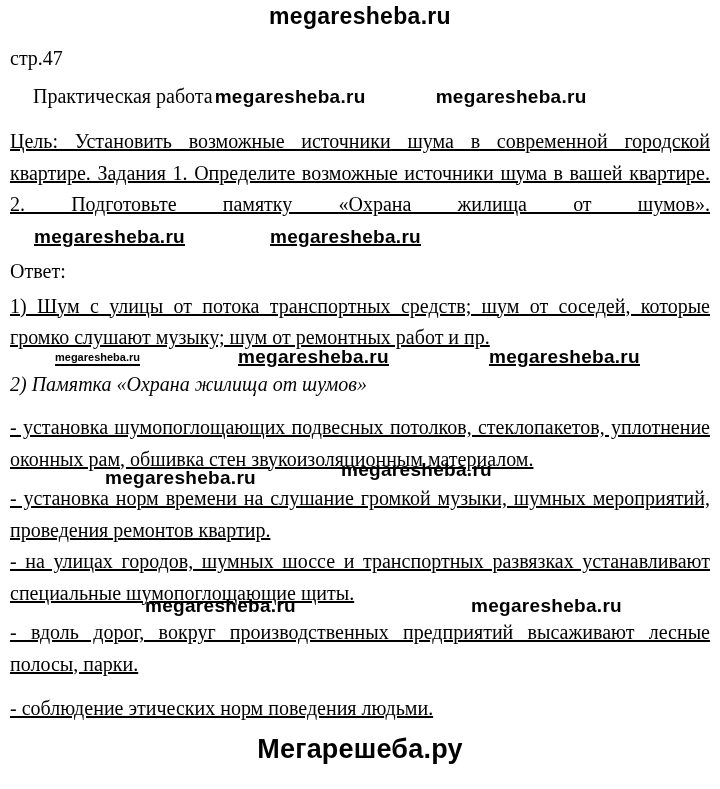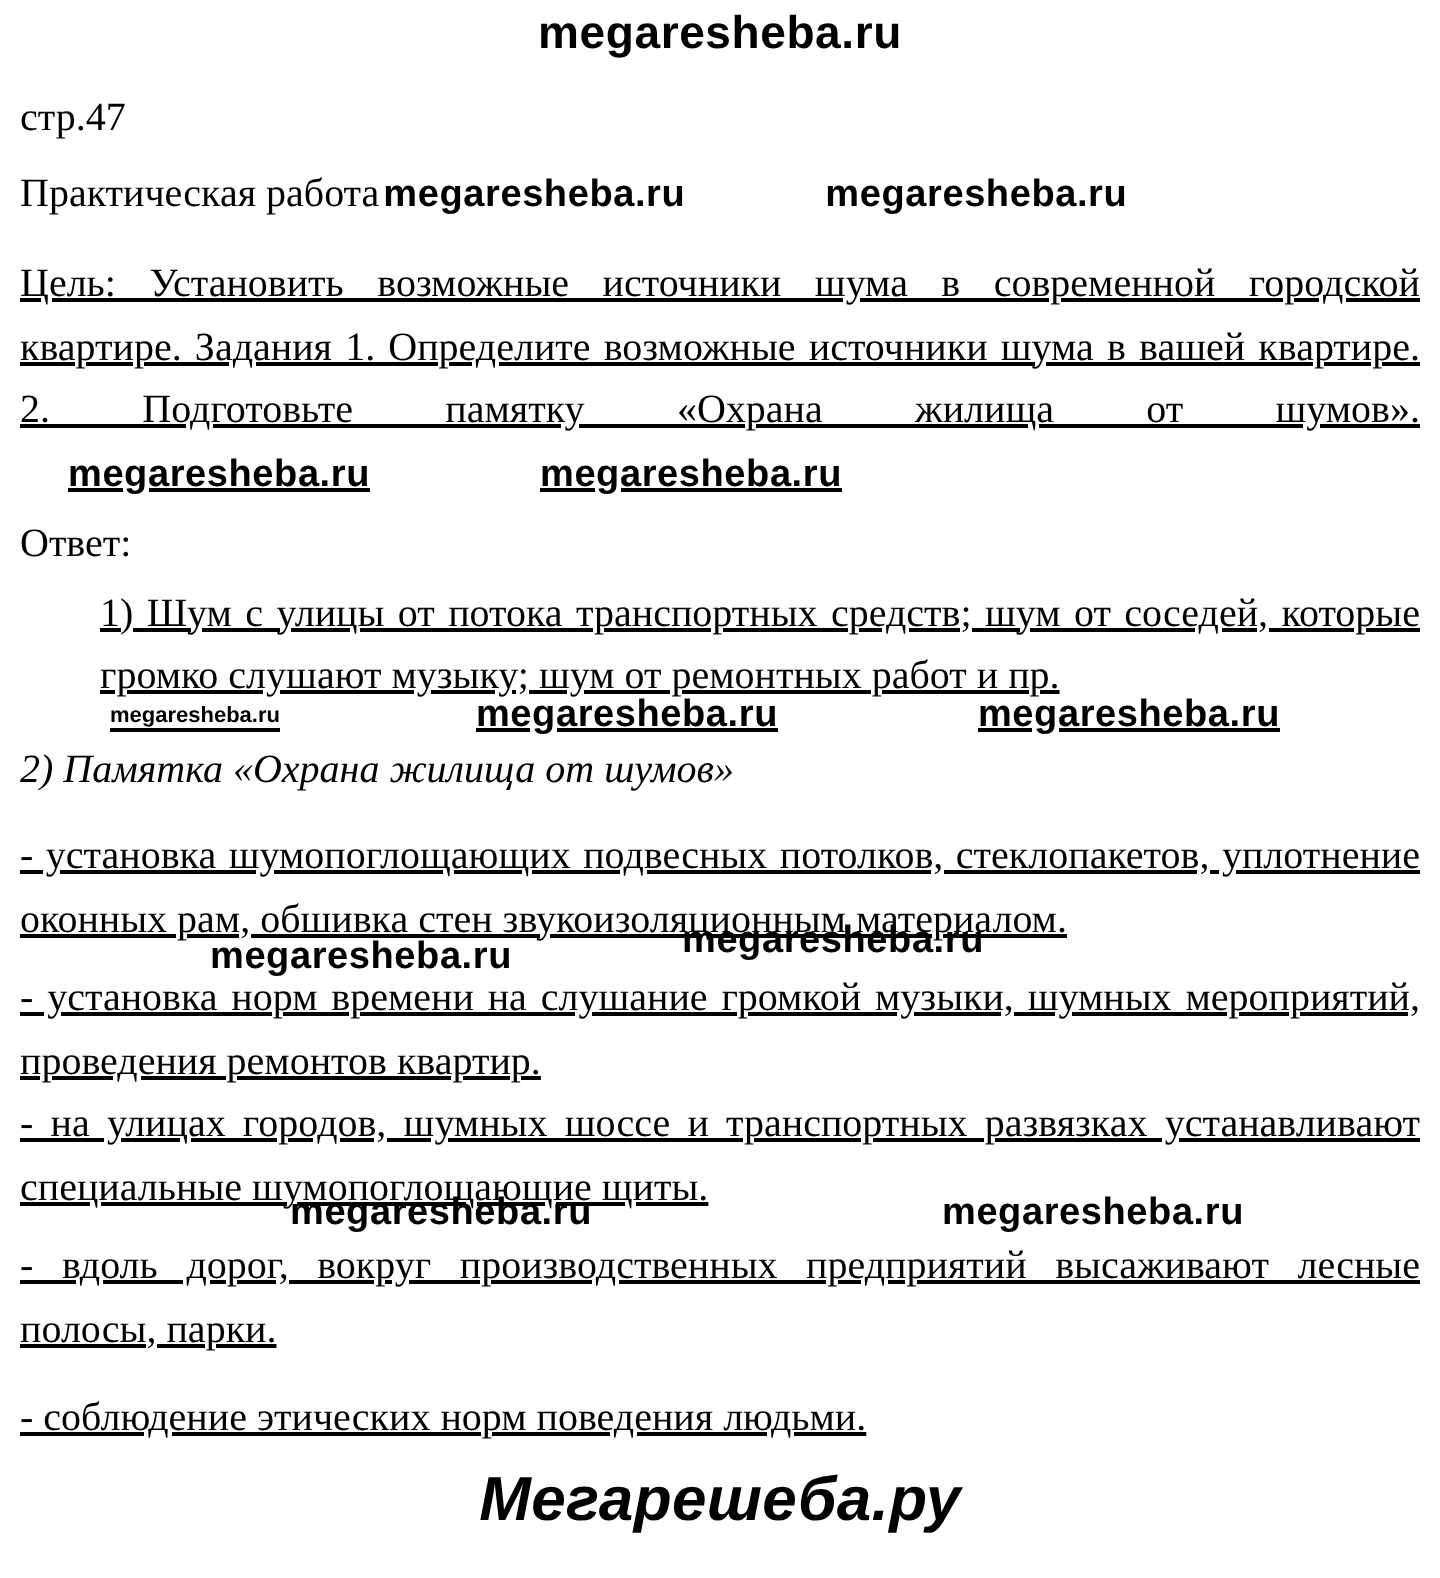--- a/index.html
+++ b/index.html
@@ -35,30 +35,31 @@
   }
   .hdr .wm { font-size: 23px; }
   .pgnum {
     line-height: 26px;
     margin-bottom: 12px;
   }
   .title-row {
     line-height: 26px;
     margin-bottom: 16px;
     white-space: nowrap;
+    margin-left: 23px;
   }
   .para {
     margin: 0;
     text-align: justify;
     line-height: 31.5px;
     text-decoration: underline;
   }
   .goal { margin-bottom: 4px; }
   .answer-label { line-height: 31.5px; margin-bottom: 3px; }
-  .item1 { margin-bottom: 0; margin-left: 40px; }
+  .item1 { margin-bottom: 0; }
   .wm-row {
     line-height: 20px;
     height: 20px;
     white-space: nowrap;
   }
   .wm-row-a { margin-top: -8px; margin-bottom: 3px; text-decoration: underline; }
   .wm-row-a .wm-sm { vertical-align: 2px; }
   .memo-title { line-height: 31.5px; margin-bottom: 12px; font-style: italic; }
   .memo-point { margin-bottom: 13px; }
   .memo-1 { margin-bottom: 0; }
@@ -66,21 +67,21 @@
   .wm-row-b .wm-raised { position: relative; top: -8px; }
   .memo-2 { margin-bottom: 0; }
   .memo-3 { margin-bottom: 0; }
   .wm-row-c { margin-top: -14px; margin-bottom: 2px; }
   .memo-5 { margin-bottom: 0; }
   .footer {
     text-align: center;
     margin-top: 8px;
     line-height: 32px;
   }
-  .footer .wm { font-size: 31px; letter-spacing: 0.2px; font-style: italic; }
+  .footer .wm { font-size: 27px; letter-spacing: 0.2px; }
   
   .ml2   { margin-left: 2px; }
   .ml24  { margin-left: 24px; }
   .ml45  { margin-left: 45px; }
   .ml70  { margin-left: 70px; }
   .ml85  { margin-left: 85px; }
   .ml95  { margin-left: 95px; }
   .ml98  { margin-left: 98px; }
   .ml100 { margin-left: 100px; }
   .ml135 { margin-left: 135px; }

